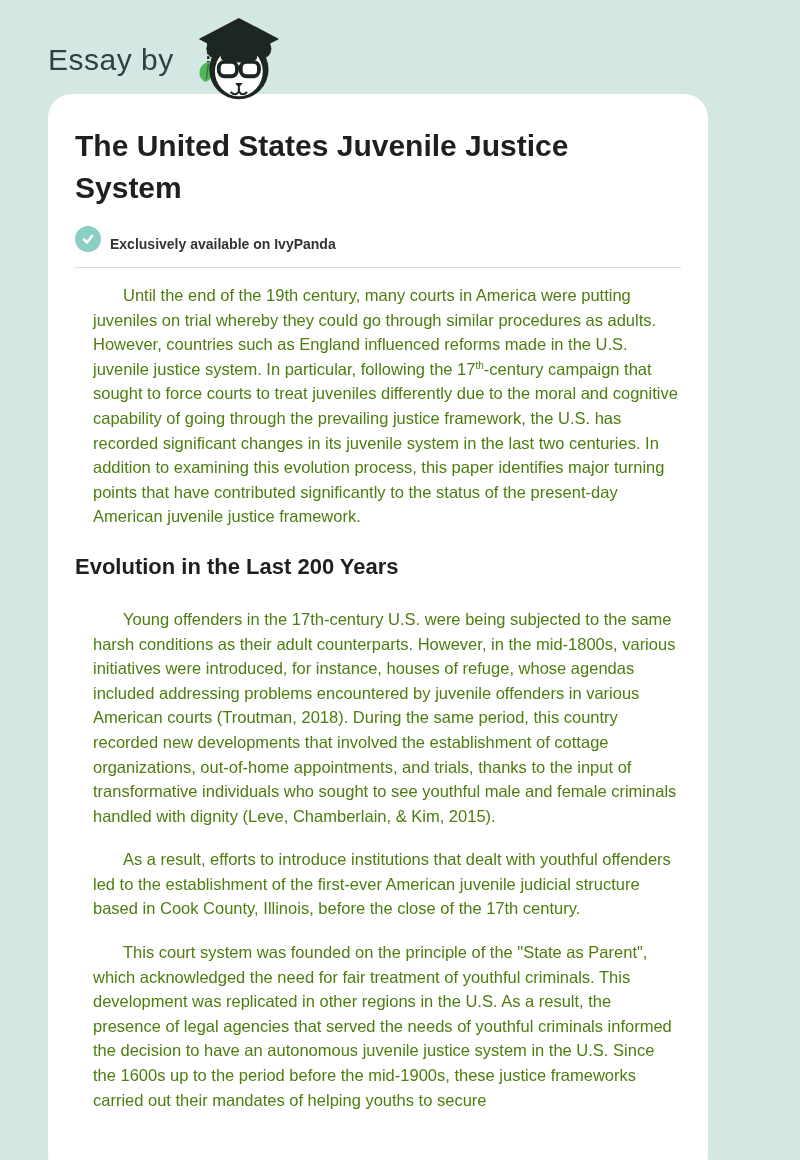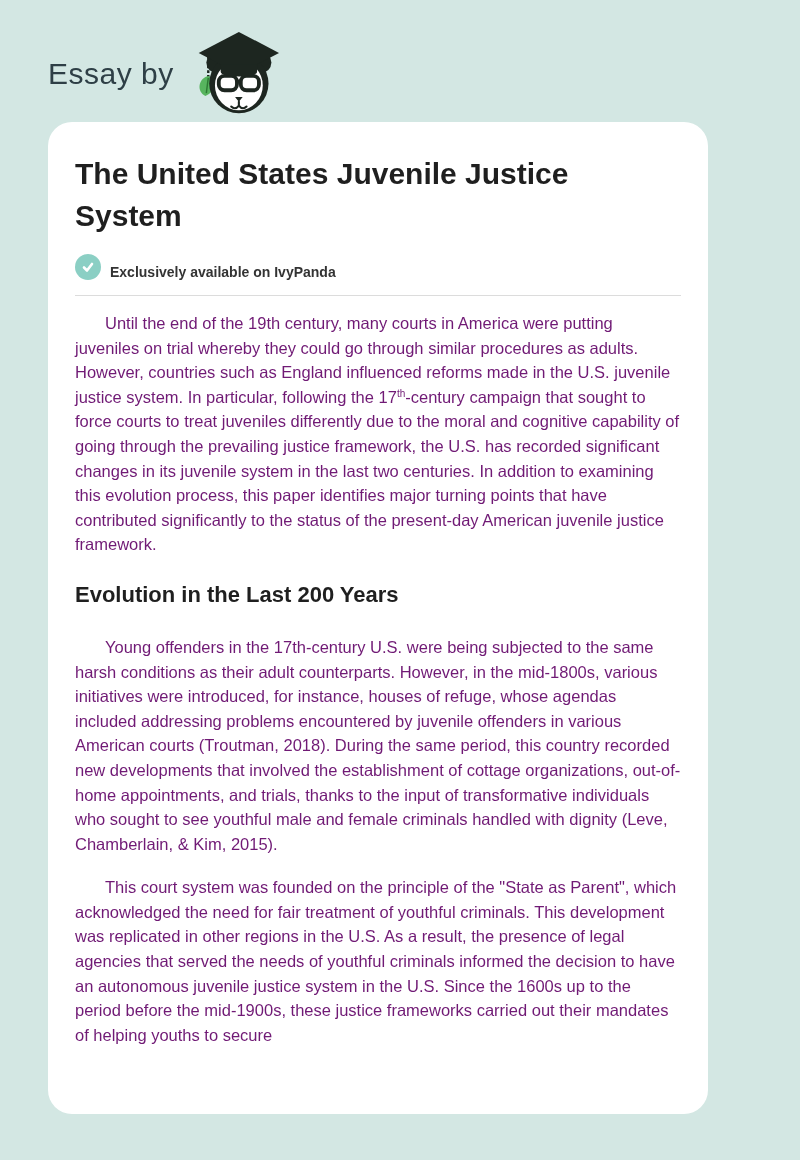--- a/index.html
+++ b/index.html
@@ -9,21 +9,21 @@
     min-height: 1160px;
     background: #d3e7e3;
     font-family: "Liberation Sans", sans-serif;
     color: #3d3d3d;
   }
   
   .site-header {
     display: flex;
     align-items: center;
     padding: 26px 0 0 48px;
-    height: 122px;
+    height: 94px;
   }
   .essay-by {
     font-size: 30px;
     color: #2e3f46;
     letter-spacing: 0.5px;
     margin-right: 14px;
   }
   .logo-icon-wrap { width: 96px; height: 88px; margin-right: 10px; flex: 0 0 auto; }
   .brand {
     font-family: "Liberation Serif", serif;
@@ -72,23 +72,24 @@
     color: #333333;
   }
   .divider {
     border: none;
     border-top: 1px solid #dcdcdc;
     margin: 0 0 15px 0;
   }
   .paragraph {
     font-size: 16.5px;
     line-height: 24.6px;
-    color: #701a75;
+    color: #4d7c0f;
     text-indent: 30px;
     margin-bottom: 19px;
+    margin-left: 18px;
   }
   .paragraph sup { font-size: 10px; line-height: 0; }
   .section-heading {
     font-size: 22px;
     font-weight: bold;
     color: #1f1f1f;
     margin: 25px 0 27px 0;
   }
 </style>
 </head>
@@ -133,15 +134,16 @@
     </span>
     <span class="badge-label">Exclusively available on IvyPanda</span>
   </div>
 
   <hr class="divider">
 
   <div>
       <p class="paragraph">Until the end of the 19th century, many courts in America were putting juveniles on trial whereby they could go through similar procedures as adults. However, countries such as England influenced reforms made in the U.S. juvenile justice system. In particular, following the 17<sup>th</sup>-century campaign that sought to force courts to treat juveniles differently due to the moral and cognitive capability of going through the prevailing justice framework, the U.S. has recorded significant changes in its juvenile system in the last two centuries. In addition to examining this evolution process, this paper identifies major turning points that have contributed significantly to the status of the present-day American juvenile justice framework.</p>
       <h2 class="section-heading">Evolution in the Last 200 Years</h2>
       <p class="paragraph">Young offenders in the 17th-century U.S. were being subjected to the same harsh conditions as their adult counterparts. However, in the mid-1800s, various initiatives were introduced, for instance, houses of refuge, whose agendas included addressing problems encountered by juvenile offenders in various American courts (Troutman, 2018). During the same period, this country recorded new developments that involved the establishment of cottage organizations, out-of-home appointments, and trials, thanks to the input of transformative individuals who sought to see youthful male and female criminals handled with dignity (Leve, Chamberlain, &amp; Kim, 2015).</p>
+      <p class="paragraph">As a result, efforts to introduce institutions that dealt with youthful offenders led to the establishment of the first-ever American juvenile judicial structure based in Cook County, Illinois, before the close of the 17th century.</p>
       <p class="paragraph">This court system was founded on the principle of the "State as Parent", which acknowledged the need for fair treatment of youthful criminals. This development was replicated in other regions in the U.S. As a result, the presence of legal agencies that served the needs of youthful criminals informed the decision to have an autonomous juvenile justice system in the U.S. Since the 1600s up to the period before the mid-1900s, these justice frameworks carried out their mandates of helping youths to secure</p>
     </div>
 </main>
 
 </body></html>

